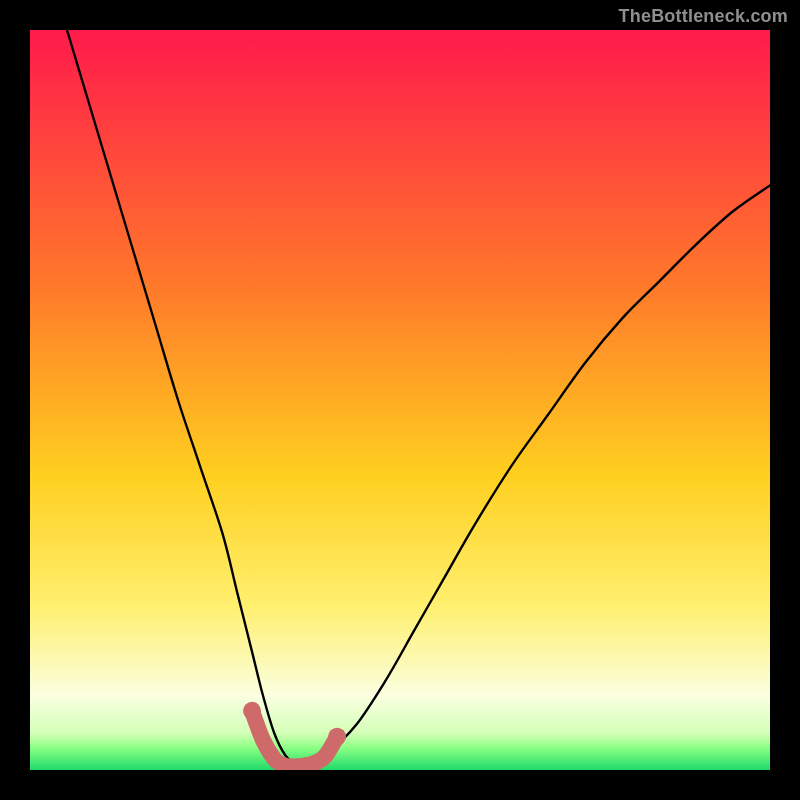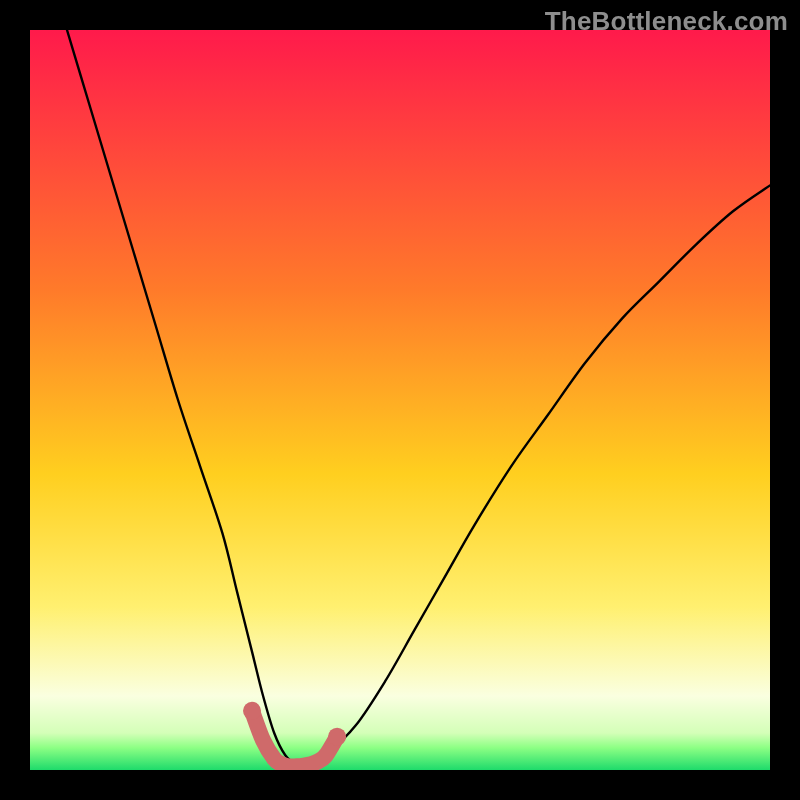--- a/index.html
+++ b/index.html
@@ -24,21 +24,21 @@
     left: 30px;
     top: 30px;
     width: 740px;
     height: 740px;
   }
   .watermark {
     position: absolute;
     top: 6px;
     right: 12px;
     color: #8e8e8e;
-    font-size: 26px;
+    font-size: 18px;
     font-weight: 600;
     letter-spacing: 0.2px;
     user-select: none;
   }
   svg { display: block; }
 </style>
 </head>
 <body>
 
 <div class="frame">

